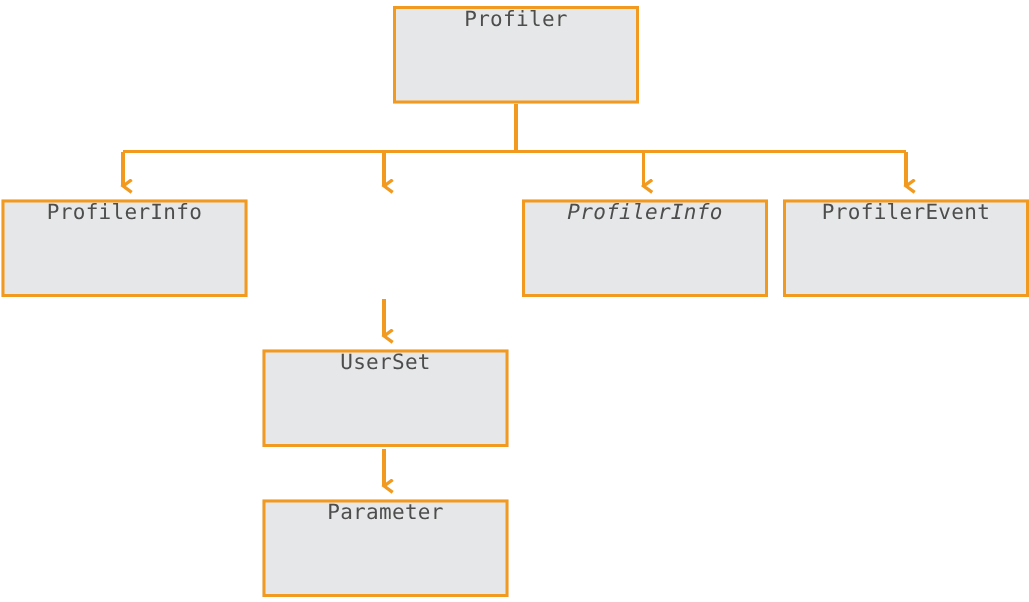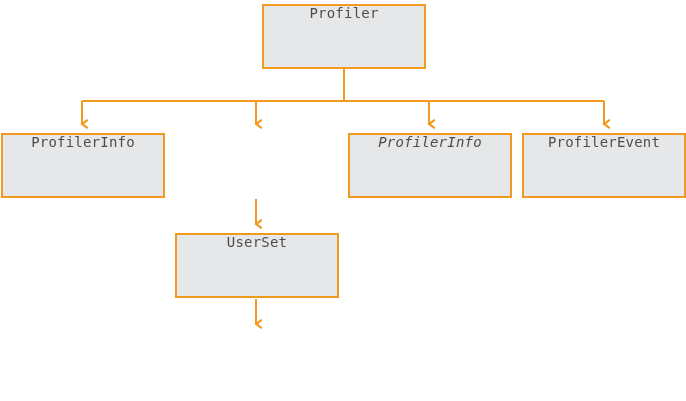--- a/index.html
+++ b/index.html
@@ -99,14 +99,17 @@
   </div>
 
   <div class="node-box" id="node-userset">
     <span class="node-label">UserSet</span>
   </div>
 
   <div class="node-box" id="node-profilerevent">
     <span class="node-label">ProfilerEvent</span>
   </div>
 
+  <div class="node-box" id="node-parameter">
+    <span class="node-label">Parameter</span>
+  </div>
 
 </div>
 
 </body></html>

